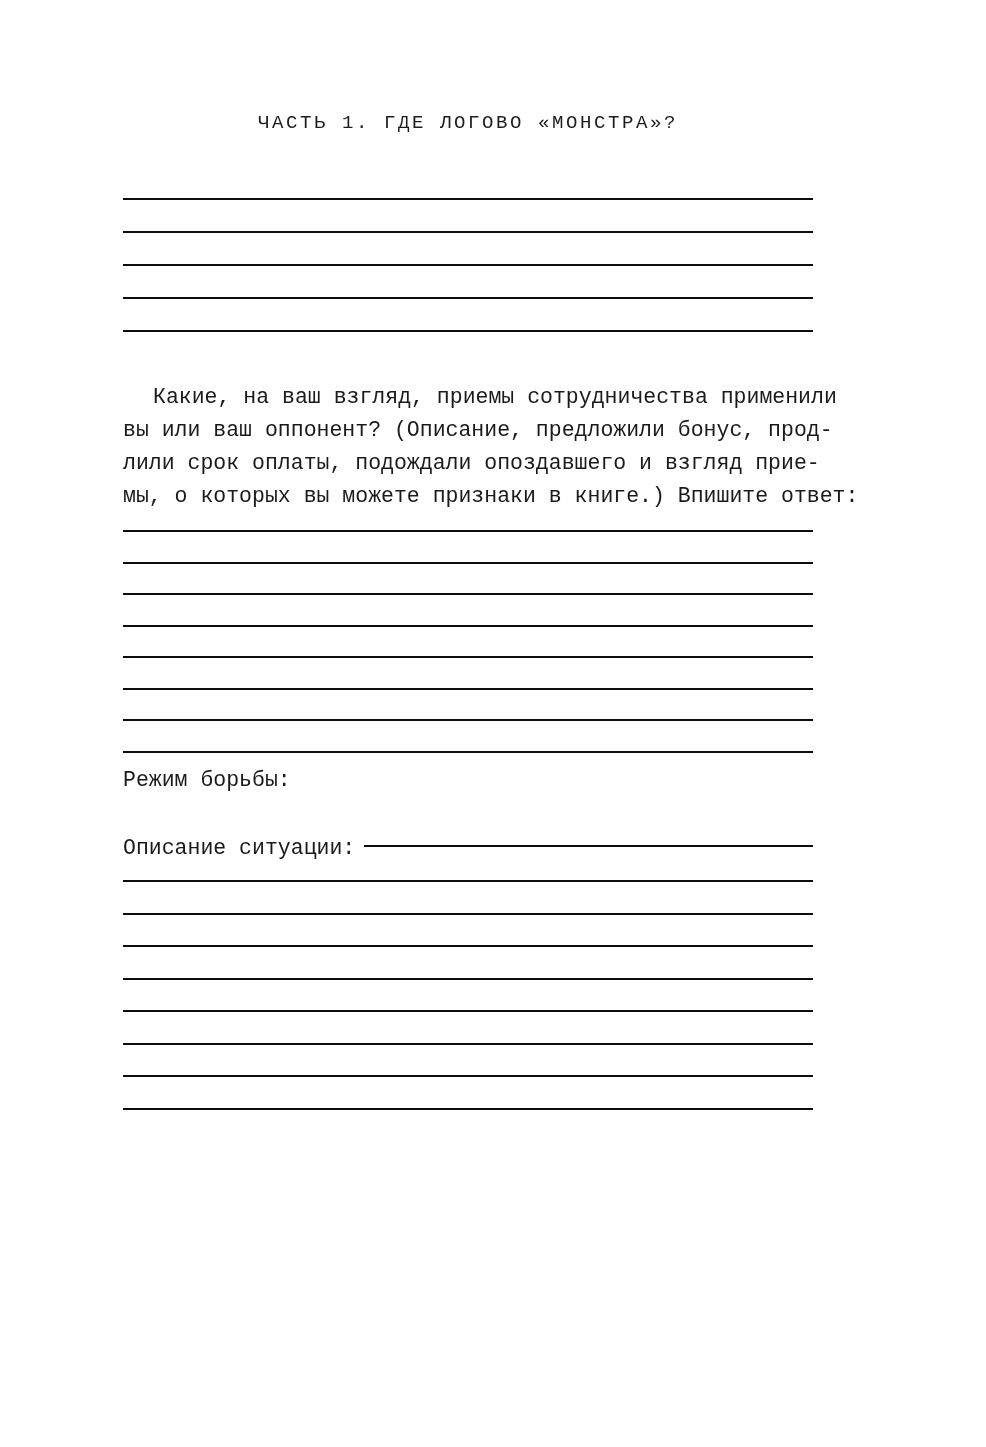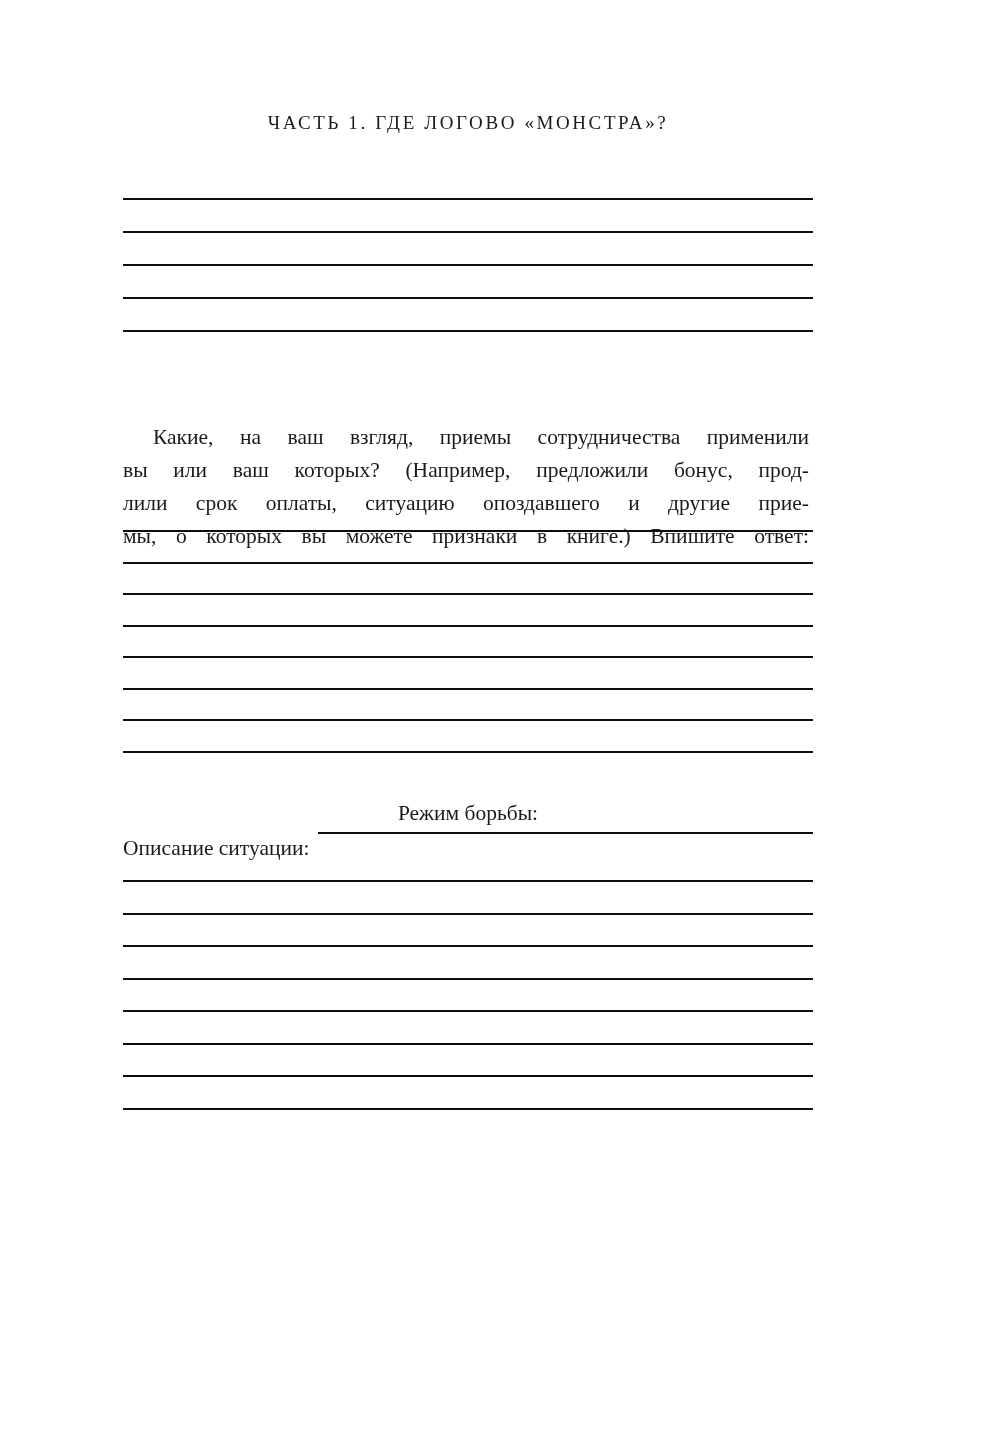--- a/index.html
+++ b/index.html
@@ -5,21 +5,21 @@
   html, body {
     margin: 0;
     padding: 0;
     background: #ffffff;
   }
   .page {
     position: relative;
     width: 986px;
     height: 1126px;
     background: #ffffff;
-    font-family: Liberation Serif, serif;
+    font-family: Liberation Mono, monospace;
     color: #161616;
     overflow: hidden;
   }
   .content {
     position: absolute;
     left: 123px;
     top: 0;
     width: 690px;
     height: 100%;
   }
@@ -41,45 +41,44 @@
   .group-top .rule { margin-bottom: 31px; }
   .group-answer { top: 530px; }
   .group-answer .rule { margin-bottom: 29.5px; }
   .group-situation { top: 880px; }
   .group-situation .rule { margin-bottom: 30.5px; }
   .paragraph {
     position: absolute;
     left: 0; right: 4px;
     font-size: 21.5px;
     color: #1a1a1a;
-    margin-top: 40px;
   }
   .paragraph .pline {
     text-align: justify;
     -moz-text-align-last: justify;
     text-align-last: justify;
     white-space: nowrap;
   }
   .paragraph .pline:first-child { text-indent: 30px; }
   .paragraph-1 { top: 381px; }
   .paragraph-1 .pline { line-height: 33px; }
   .paragraph-2 { top: 1192px; }
   .paragraph-2 .pline { line-height: 36.5px; }
   .field-line {
     position: absolute;
     left: 0; right: 0;
     font-size: 21.5px;
     line-height: 33px;
     color: #1a1a1a;
   }
-  .field-mode { top: 797px; text-align: center; }
+  .field-mode { top: 764px; }
   .field-situation {
     top: 832px;
     display: flex;
-    align-items: flex-start;
+    align-items: center;
   }
   .field-label { white-space: nowrap; padding-right: 9px; }
   .field-rule {
     flex: 1;
     height: 0;
     border-bottom: 2px solid #0d0d0d;
     margin-bottom: 6px;
   }
   .page-number {
     position: absolute;
@@ -101,22 +100,22 @@
     <div class="rule-group group-top">
         <div class="rule"></div>
         <div class="rule"></div>
         <div class="rule"></div>
         <div class="rule"></div>
         <div class="rule"></div>
       </div>
 
     <div class="paragraph paragraph-1">
         <div class="pline">Какие, на ваш взгляд, приемы сотрудничества применили</div>
-        <div class="pline">вы или ваш которых? (Например, предложили бонус, прод-</div>
-        <div class="pline">лили срок оплаты, ситуацию опоздавшего и другие прие-</div>
+        <div class="pline">вы или ваш оппонент? (Описание, предложили бонус, прод-</div>
+        <div class="pline">лили срок оплаты, подождали опоздавшего и взгляд прие-</div>
         <div class="pline">мы, о которых вы можете признаки в книге.) Впишите ответ:</div>
       </div>
 
     <div class="rule-group group-answer">
         <div class="rule"></div>
         <div class="rule"></div>
         <div class="rule"></div>
         <div class="rule"></div>
         <div class="rule"></div>
         <div class="rule"></div>

